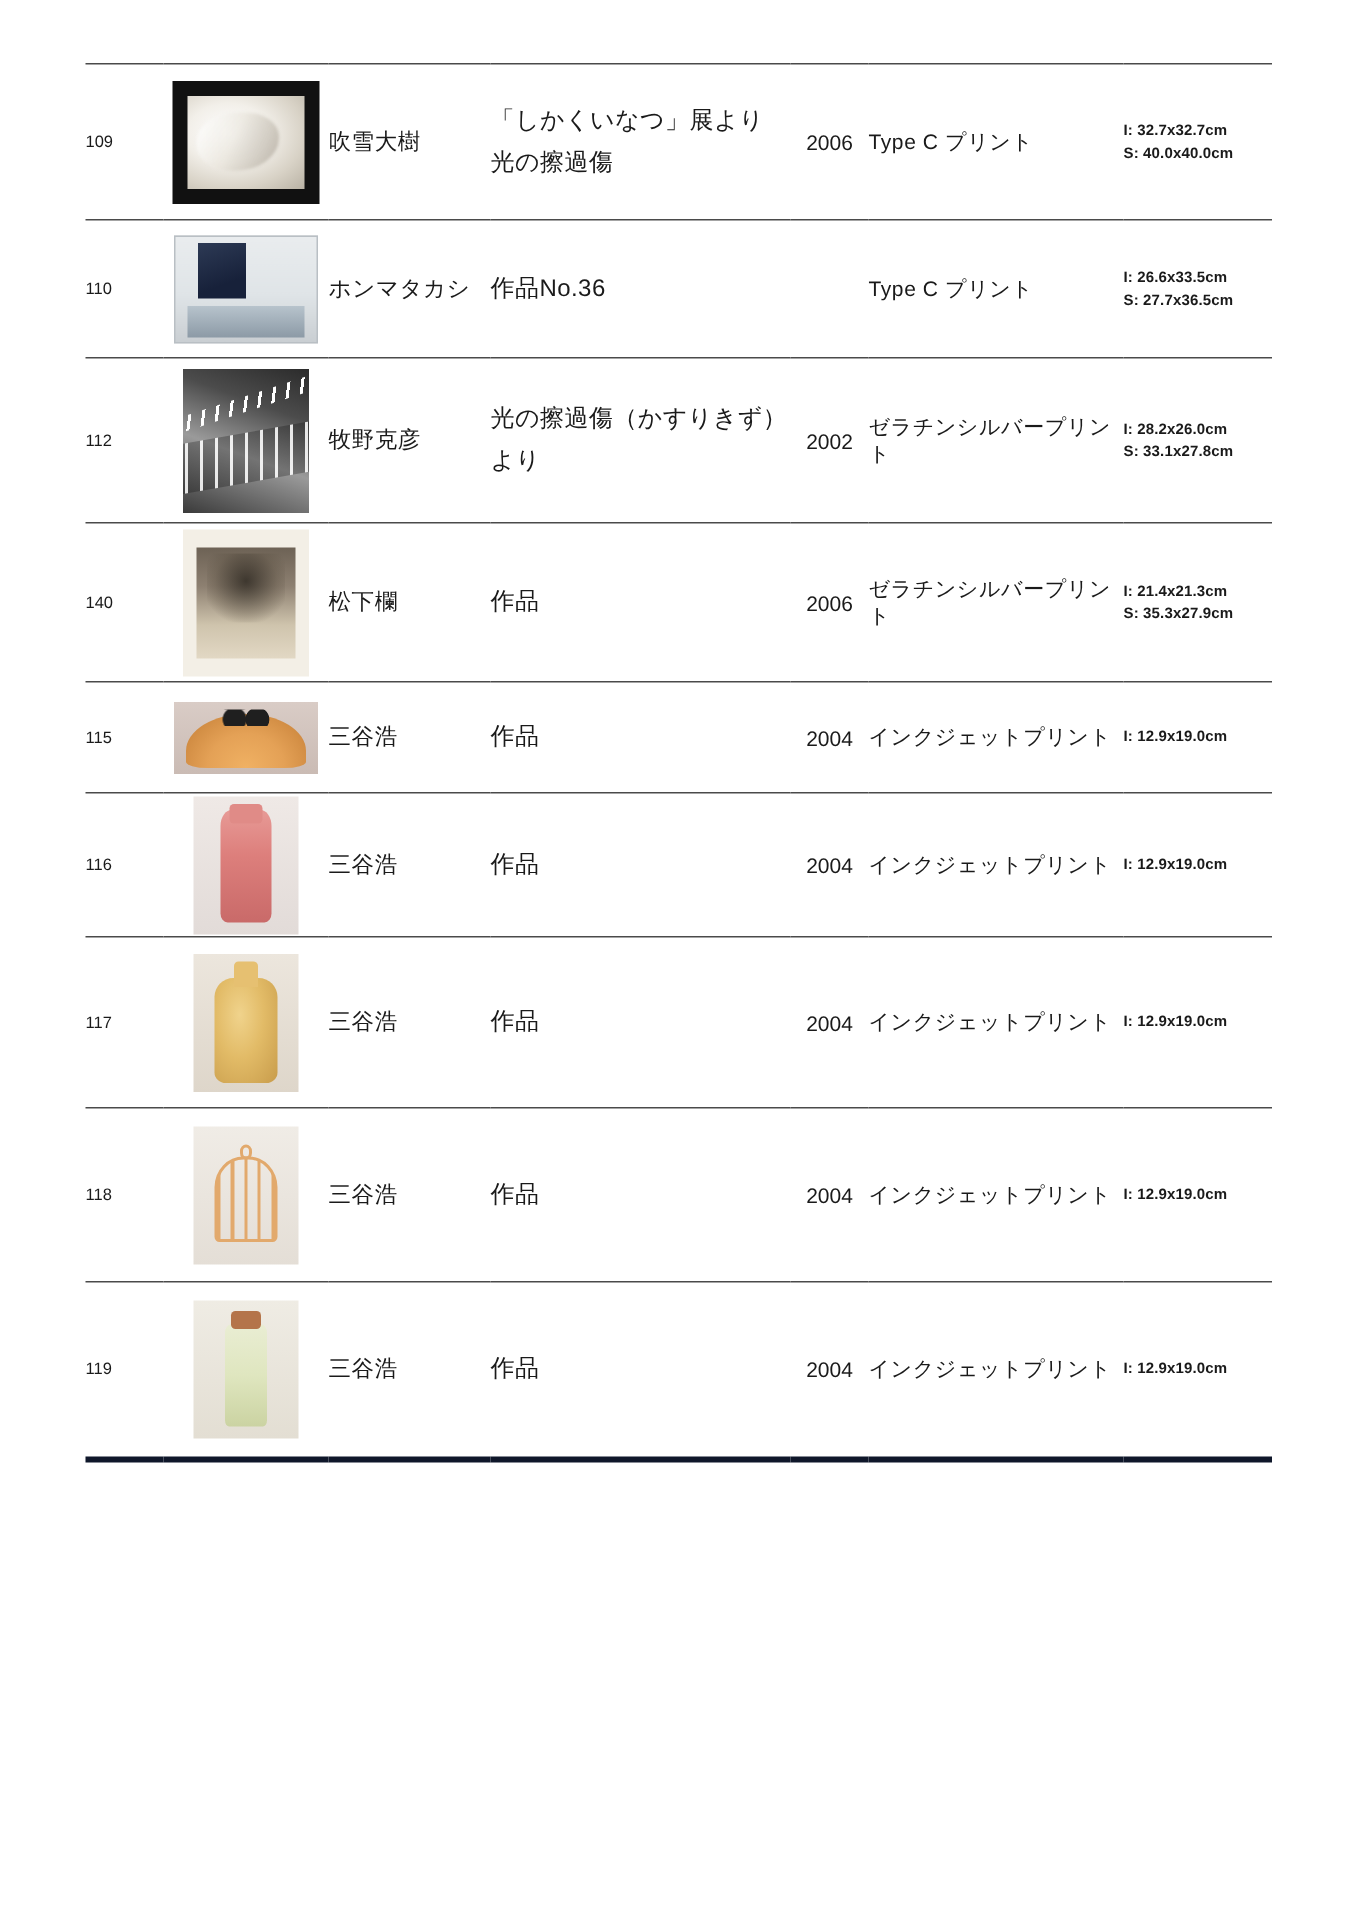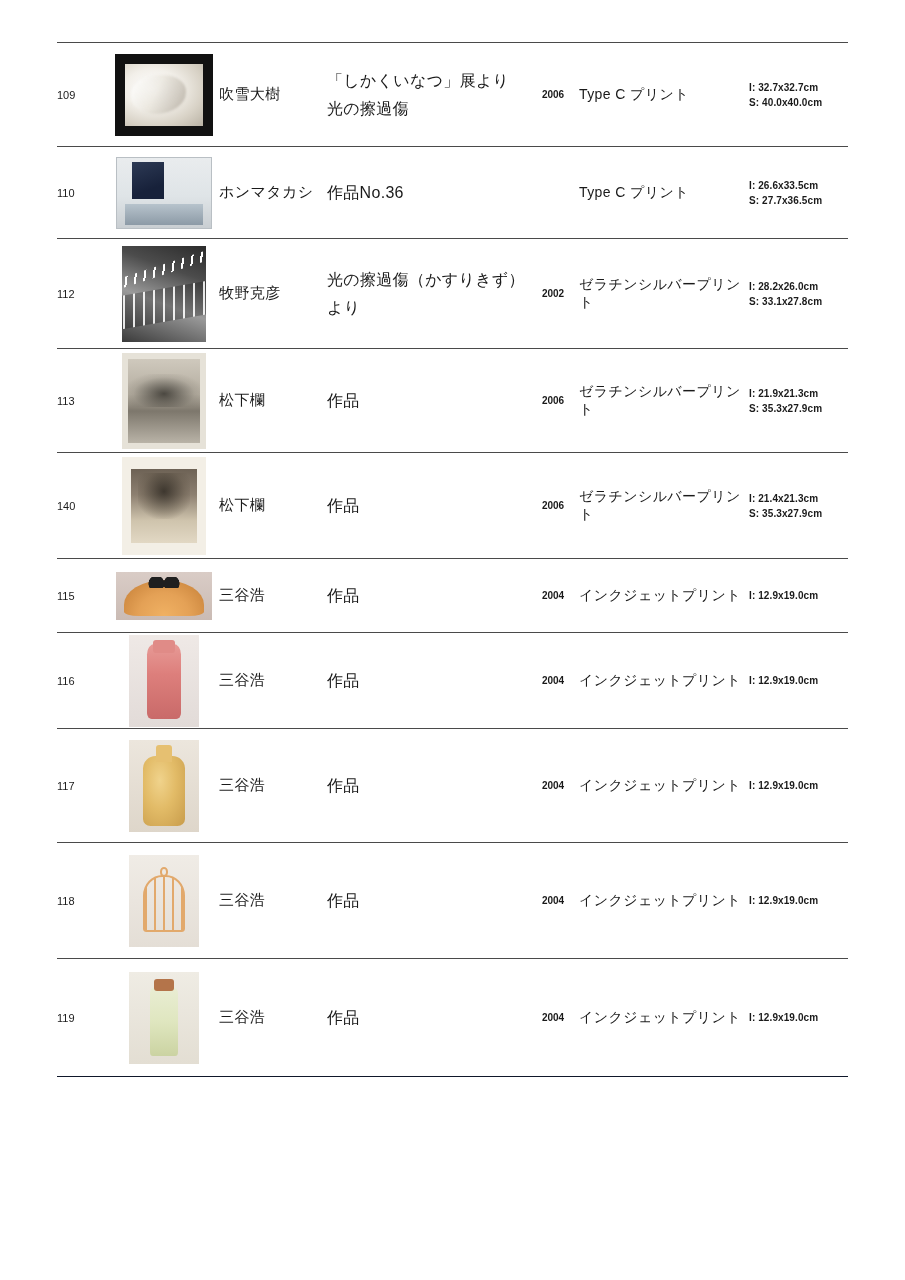--- a/index.html
+++ b/index.html
@@ -24,31 +24,31 @@
   table.catalog {
     width: 791px;
     border-collapse: collapse;
     table-layout: fixed;
     margin-top: 42px;
   }
   table.catalog tr {
     border-top: 1px solid #4a4a4a;
   }
   table.catalog tr.last-row {
-    border-bottom: 1px solid #0f172a;
+    border-bottom: 4px solid #0f172a;
   }
   table.catalog td {
     vertical-align: middle;
     padding: 0;
   }
   .c-num      { width: 52px;  font-size: 11px; color: #1a1a1a; }
   .c-img      { width: 110px; text-align: center; }
   .c-artist   { width: 108px; font-size: 15px; padding-left: 6px; letter-spacing: .4px; }
   .c-title    { width: 200px; font-size: 16px; line-height: 1.75; letter-spacing: .3px; }
-  .c-year     { width: 52px;  text-align: center; font-size: 10px; font-weight: bold; margin-top: 17px; }
+  .c-year     { width: 52px;  text-align: center; font-size: 14px; font-weight: normal; margin-top: 17px; }
   .c-medium   { width: 170px; font-size: 14px; letter-spacing: .4px; }
   .c-size     { width: 99px;  font-size: 10px; font-weight: bold; line-height: 1.5; letter-spacing: .1px; }
 
   .thumb-wrap {
     display: flex;
     align-items: center;
     justify-content: center;
     height: 100%;
   }
   .thumb {
@@ -336,40 +336,20 @@
           <td class="c-title">
             <div>光の擦過傷（かすりきず）より</div>
           </td>
           <td class="c-year">2002</td>
           <td class="c-medium">ゼラチンシルバープリント</td>
           <td class="c-size">
             <div>I: 28.2x26.0cm</div>
             <div>S: 33.1x27.8cm</div>
           </td>
         </tr>
-        <tr style="height: 104px;">
-          <td class="c-num">113</td>
-          <td class="c-img">
-            <div class="thumb-wrap">
-              <div class="thumb art-113">
-                <div class="inner"></div>
-              </div>
-            </div>
-          </td>
-          <td class="c-artist">松下欄</td>
-          <td class="c-title">
-            <div>作品</div>
-          </td>
-          <td class="c-year">2006</td>
-          <td class="c-medium">ゼラチンシルバープリント</td>
-          <td class="c-size">
-            <div>I: 21.9x21.3cm</div>
-            <div>S: 35.3x27.9cm</div>
-          </td>
-        </tr>
         <tr style="height: 106px;">
           <td class="c-num">140</td>
           <td class="c-img">
             <div class="thumb-wrap">
               <div class="thumb art-114">
                 <div class="inner"></div>
               </div>
             </div>
           </td>
           <td class="c-artist">松下欄</td>

